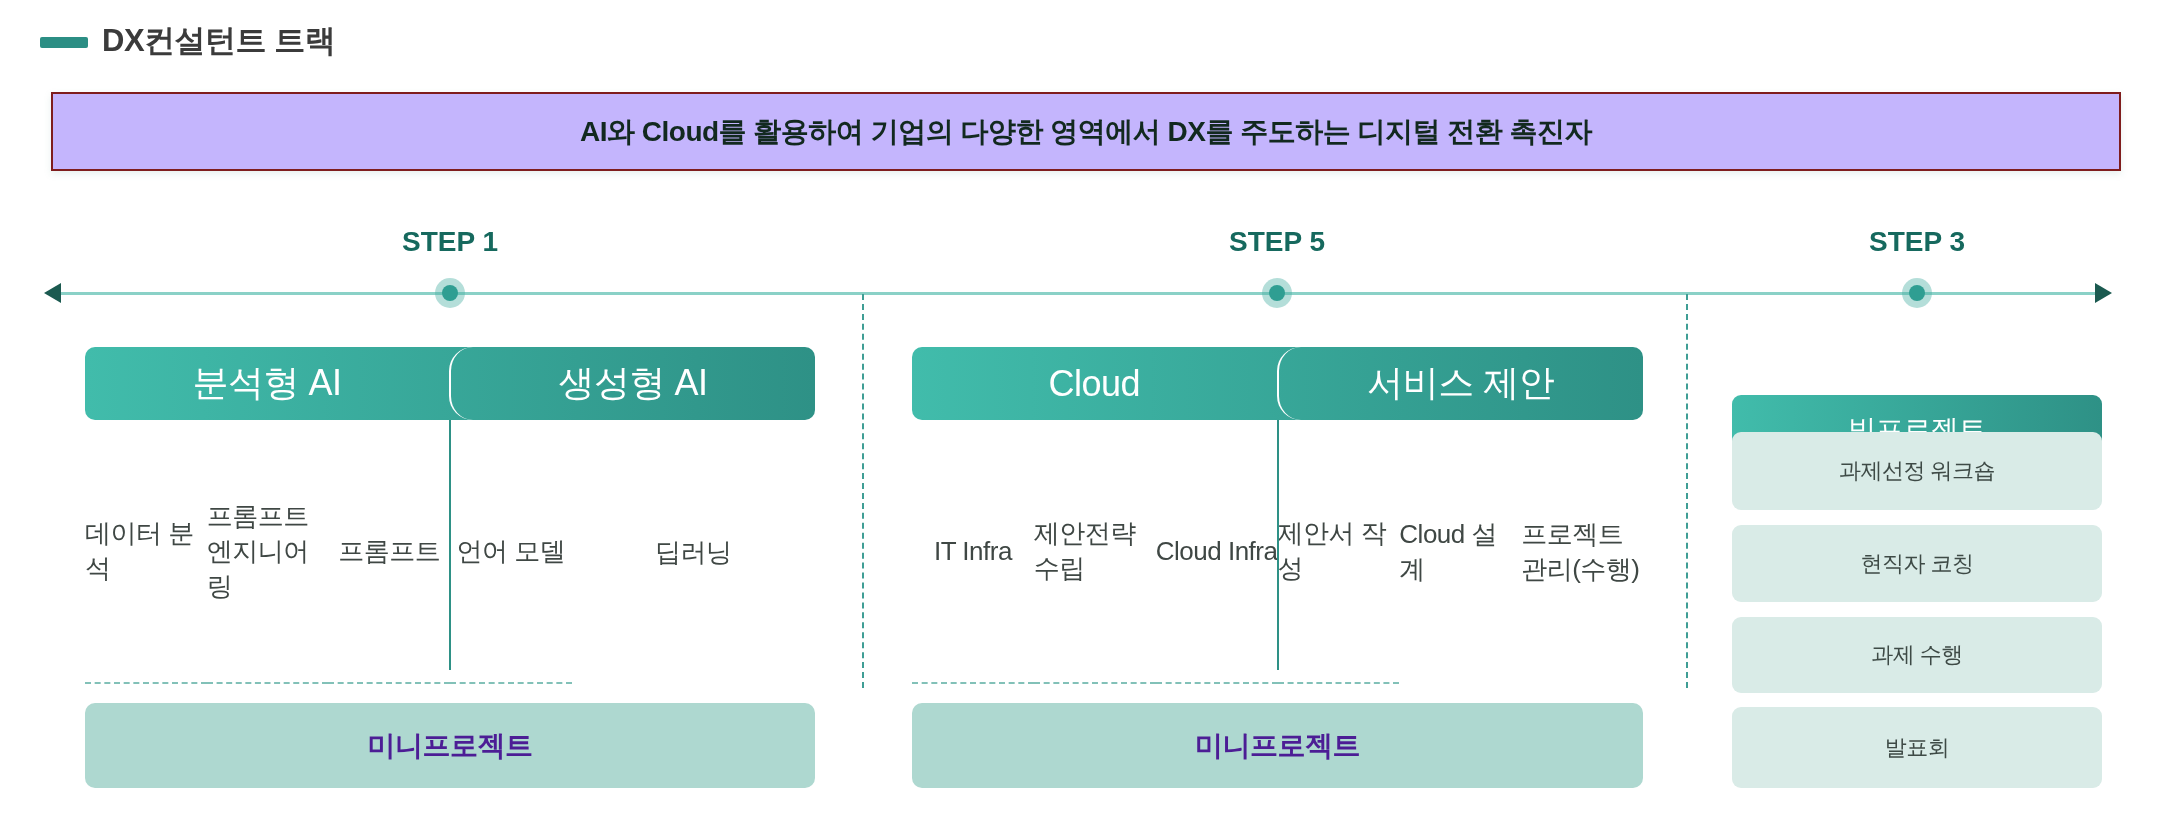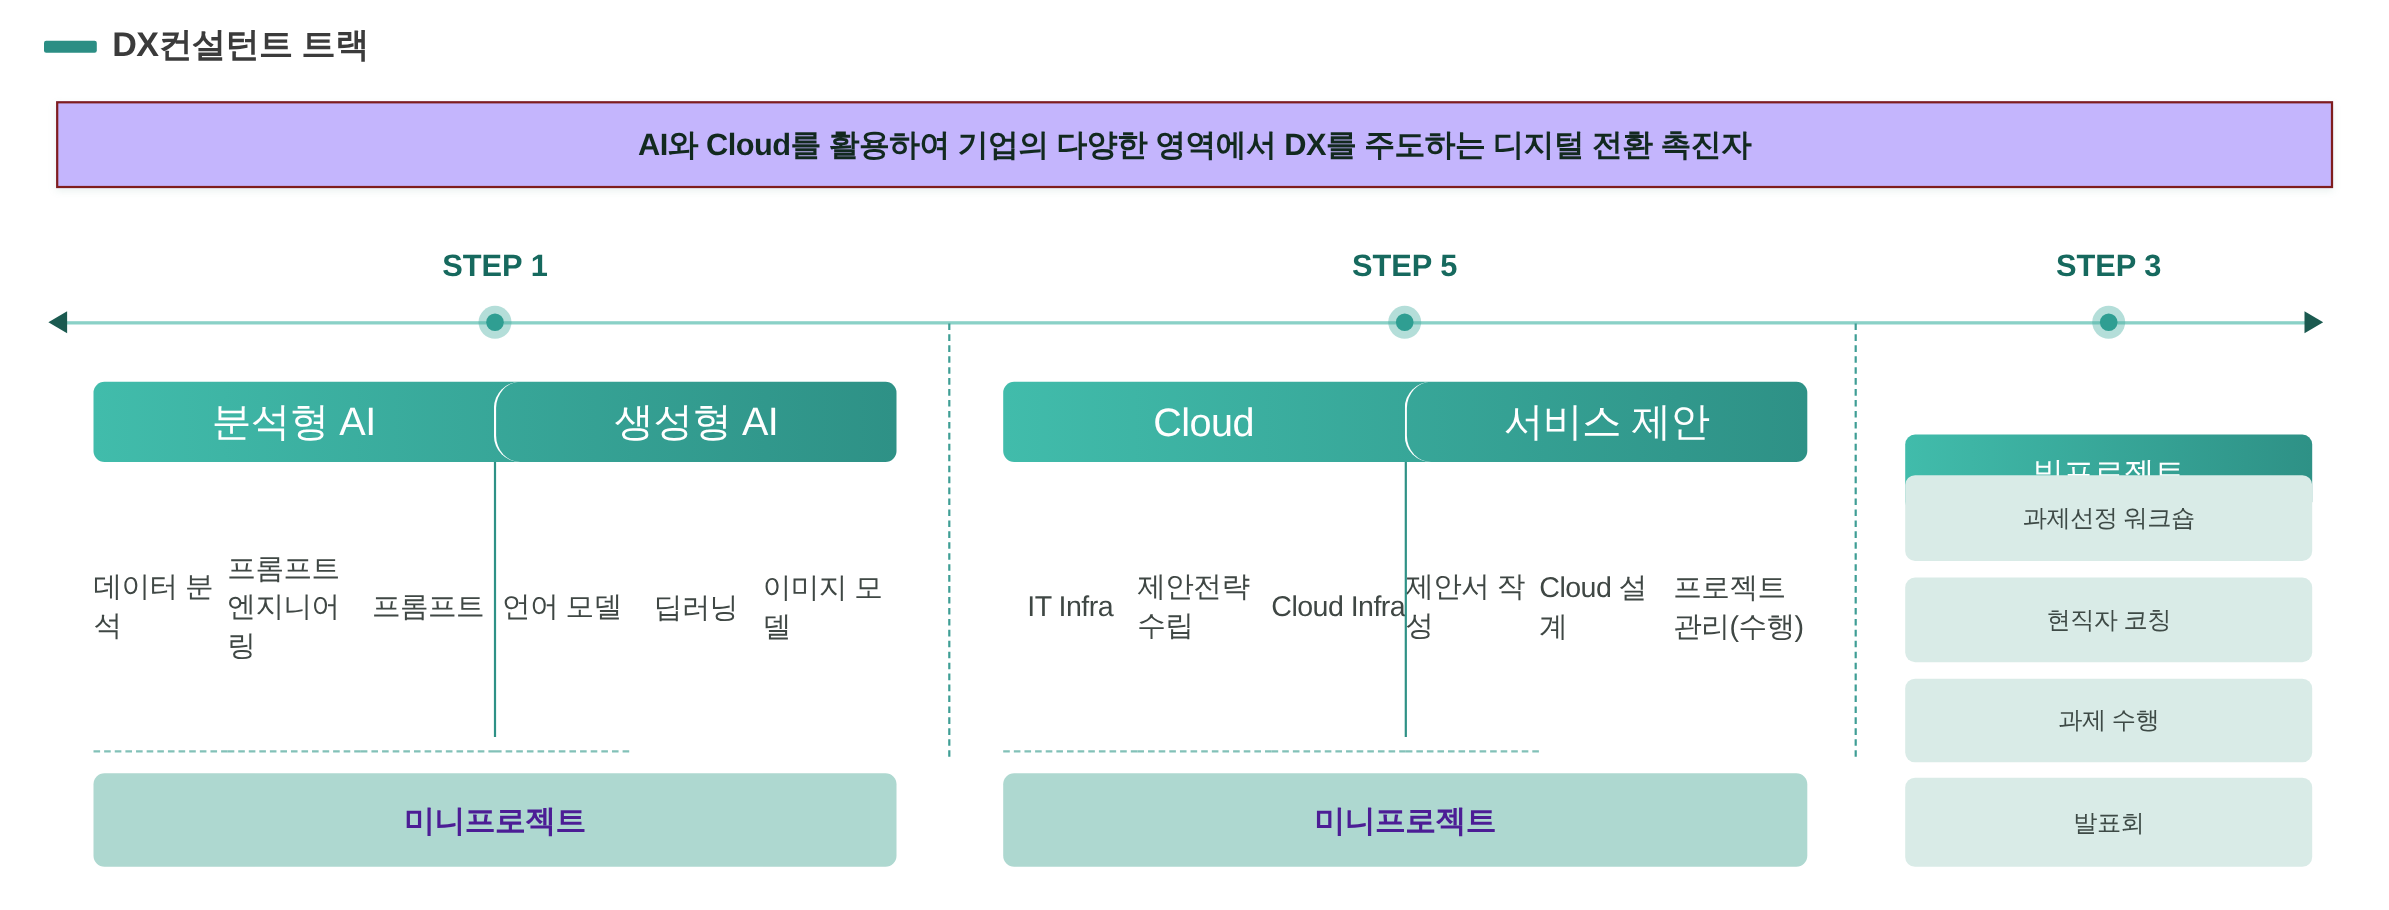--- a/index.html
+++ b/index.html
@@ -92,21 +92,20 @@
       <div class="brow sep">
         <div class="cell">데이터 분석</div>
         <div class="cell">프롬프트 엔지니어링</div>
       </div>
       <div class="brow sep">
         <div class="cell">프롬프트</div>
         <div class="cell">언어 모델</div>
       </div>
       <div class="brow">
         <div class="cell">딥러닝</div>
-        <div class="cell">이미지 모델</div>
       </div>
     </div>
     <div class="center-line"></div>
     <div class="block-footer">미니프로젝트</div>
   </div>
 
   <div class="block" style="left:912px;width:731px">
     <div class="block-header">
       <div class="hcell">Cloud</div>
       <div class="hcell">서비스 제안</div>

